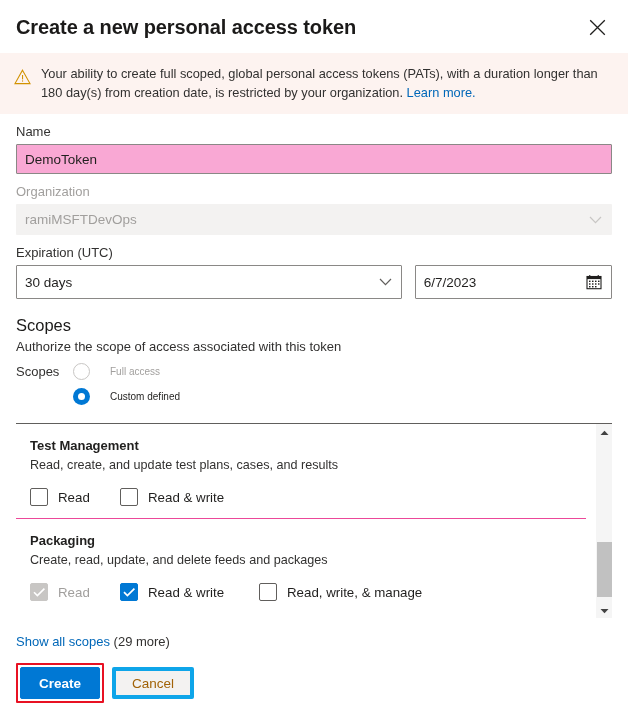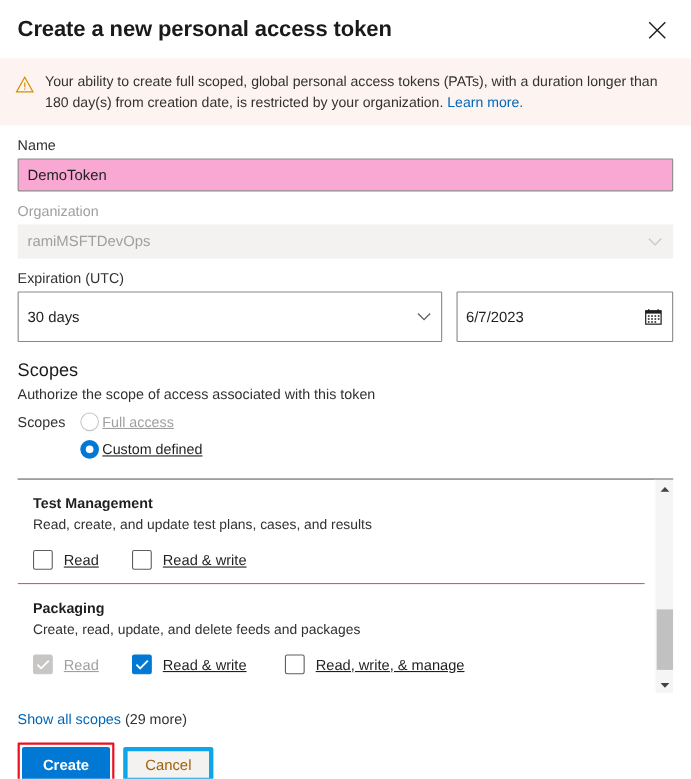--- a/index.html
+++ b/index.html
@@ -62,21 +62,21 @@
   .select-disabled {
     width: 100%; height: 31px;
     background: #f3f2f1; border: none; border-radius: 1px;
     display: flex; align-items: center; padding: 0 10px 0 9px;
     font-size: 13.5px; color: #a19f9d;
   }
   .select-disabled .caret { margin-left: auto; }
 
   .expiry-row { display: flex; gap: 13px; }
   .select-box {
-    height: 46px; border: 1px solid #8a8886; border-radius: 1px;
+    height: 34px; border: 1px solid #8a8886; border-radius: 1px;
     background: #fff; display: flex; align-items: center;
     padding: 0 9px 0 8px; font-size: 13.5px; color: #201f1e; cursor: pointer;
   }
   .select-expiry { width: 391px; }
   .select-date { width: 200px; }
   .select-box .caret, .select-box .cal { margin-left: auto; display:flex; }
 
   
   .scopes-heading {
     font-size: 16.5px; color: #1b1a19; margin: 16px 0 2px 0; line-height: 21px;
@@ -91,21 +91,21 @@
     width: 17px; height: 17px; border-radius: 50%;
     border: 1px solid #605e5c; background: #fff; position: relative;
     flex: 0 0 auto; cursor: pointer;
   }
   .radio.disabled { border-color: #c8c6c4; cursor: default; }
   .radio.checked { border: none; background: #0078d4; cursor: pointer; }
   .radio.checked::after {
     content:""; position:absolute; left:5px; top:5px;
     width:7px; height:7px; border-radius:50%; background:#fff;
   }
-  .radio-text { font-size: 13px; color: #201f1e; margin-left: 3px; text-decoration: underline; }
+  .radio-text { font-size: 10px; color: #201f1e; margin-left: 20px; }
   .radio-text.disabled { color: #a19f9d; }
 
   
   .scope-list-wrap {
     position: relative; margin: 14px 0 0 0;
     border-top: 1px solid #605e5c;
     height: 195px; overflow: hidden;
   }
   .scope-list { padding: 0; }
   .scope-item { padding: 13px 0 0 14px; }
@@ -116,21 +116,21 @@
   .cb-group { display: flex; align-items: center; }
   .cb-group.g1 { width: 90px; }
   .cb-group.g2 { width: 139px; }
   .checkbox {
     width: 18px; height: 18px; border: 1px solid #605e5c; border-radius: 2px;
     background: #fff; flex: 0 0 auto; cursor: pointer; position: relative;
   }
   .checkbox.checked { background: #0078d4; border-color: #0078d4; }
   .checkbox.disabled-checked { background: #c8c6c4; border-color: #c8c6c4; cursor: default; }
   .checkbox svg { position: absolute; left: 2px; top: 3px; }
-  .cb-label { font-size: 13.3px; color: #201f1e; margin-left: 10px; white-space: nowrap; text-decoration: underline; }
+  .cb-label { font-size: 13.3px; color: #201f1e; margin-left: 10px; white-space: nowrap; }
   .cb-label.disabled { color: #a19f9d; }
 
   
   .sb {
     position: absolute; right: 0; top: 0; width: 17px; height: 195px;
     background: #f5f5f5; border-left: 1px solid #ffffff;
   }
   .sb-arrow { width: 17px; height: 17px; display:flex; align-items:center; justify-content:center; cursor: pointer; }
   .sb-arrow.down { position: absolute; bottom: 0; }
   .sb-thumb {

